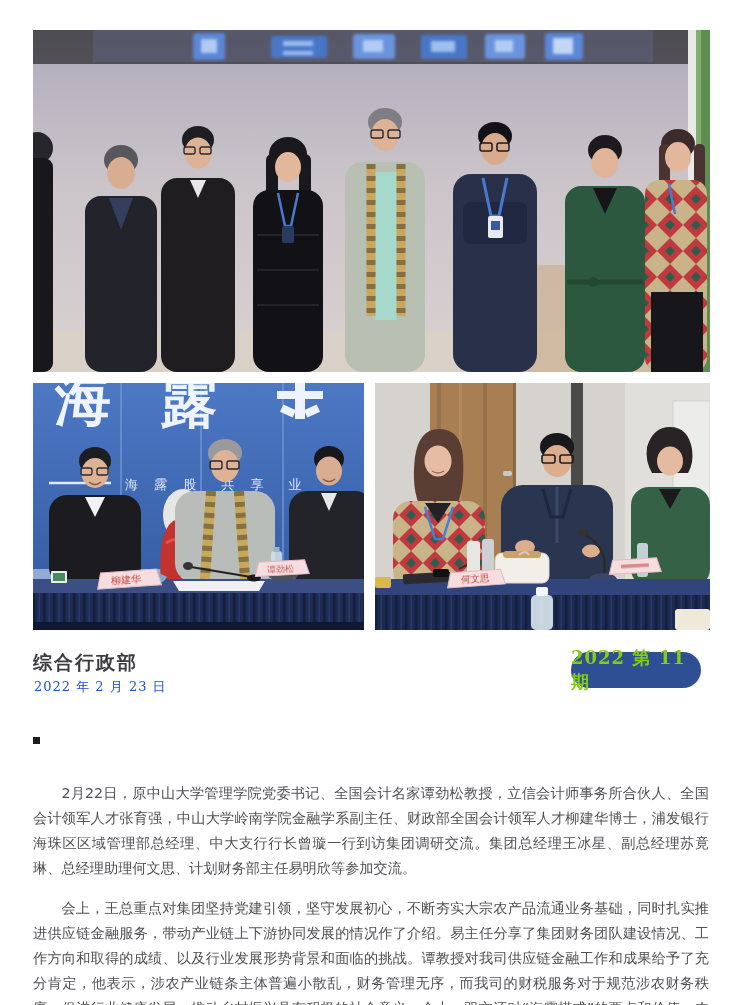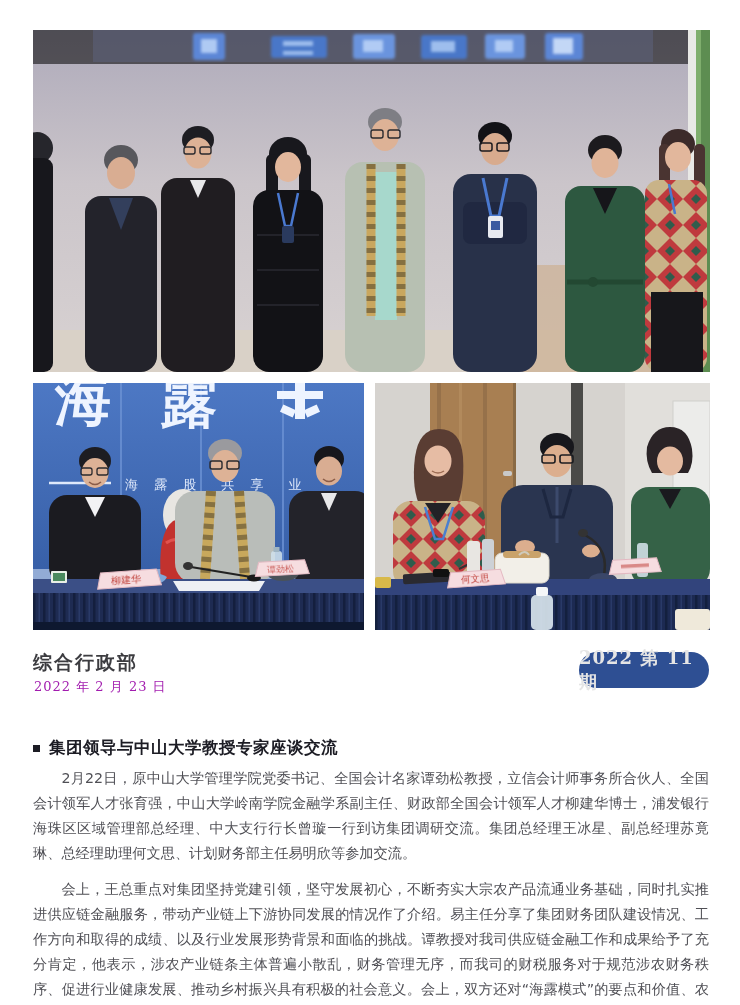--- a/index.html
+++ b/index.html
@@ -14,42 +14,42 @@
   .photo-right{left:375px;top:383px;width:335px;height:247px;}
 
   .dept{
     position:absolute;left:33px;top:650px;
     font-family:Liberation Serif, serif;
     font-size:19px;font-weight:bold;color:#3c3c40;letter-spacing:2px;
   }
   .date{
     position:absolute;left:34px;top:678px;
     font-family:"DejaVu Serif","Liberation Serif",serif;
-    font-size:13px;color:#a21caf;letter-spacing:1px;
+    font-size:13px;color:#1d4ed8;letter-spacing:1px;
   }
   .badge{
     position:absolute;left:571px;top:652px;width:130px;height:36px;
     background:#2e4f93;border-radius:18px;
     display:flex;align-items:center;justify-content:flex-start;
     font-family:"DejaVu Serif","Liberation Serif",serif;
-    font-size:18px;font-weight:bold;color:#e5e5e5;letter-spacing:1px;margin-left:8px;
+    font-size:18px;font-weight:bold;color:#84cc16;letter-spacing:1px;
   }
   .headline{
     position:absolute;left:33px;top:737px;width:674px;
     display:flex;align-items:center;gap:9px;
   }
   .headline .sq{width:7px;height:7px;background:#1c1c24;flex:0 0 auto;}
   .headline .t{
     font-size:16.5px;font-weight:bold;color:#1c1c24;letter-spacing:0.5px;
   }
   .body-text{
     position:absolute;left:33px;top:766px;width:676px;
     font-size:14.2px;line-height:25px;color:#4f4f55;text-align:justify;
   }
-  .body-text p{margin:0 0 11px 0;text-indent:2em;}
+  .body-text p{margin:15px 0 11px 0;text-indent:2em;}
 </style>
 </head>
 <body>
 
 <div class="page">
 
   <div class="photo photo-main">
     <svg viewBox="0 0 677 342" preserveAspectRatio="none">
       <defs>
         <linearGradient id="wallG" x1="0" y1="0" x2="0" y2="1">
@@ -374,21 +374,20 @@
   </div>
 
   <div class="dept">综合行政部</div>
   <div class="date">2022 年 2 月 23 日</div>
   <div class="badge">
     <span>2022 第 11 期</span>
   </div>
 
   <div class="headline">
     <span class="sq"></span>
-    <span class="t">集团领导与中山大学教授专家座谈交流</span>
   </div>
 
   <div class="body-text">
     <p>2月22日，原中山大学管理学院党委书记、全国会计名家谭劲松教授，立信会计师事务所合伙人、全国会计领军人才张育强，中山大学岭南学院金融学系副主任、财政部全国会计领军人才柳建华博士，浦发银行海珠区区域管理部总经理、中大支行行长曾璇一行到访集团调研交流。集团总经理王冰星、副总经理苏竟琳、总经理助理何文思、计划财务部主任易明欣等参加交流。</p>
     <p>会上，王总重点对集团坚持党建引领，坚守发展初心，不断夯实大宗农产品流通业务基础，同时扎实推进供应链金融服务，带动产业链上下游协同发展的情况作了介绍。易主任分享了集团财务团队建设情况、工作方向和取得的成绩、以及行业发展形势背景和面临的挑战。谭教授对我司供应链金融工作和成果给予了充分肯定，他表示，涉农产业链条主体普遍小散乱，财务管理无序，而我司的财税服务对于规范涉农财务秩序、促进行业健康发展、推动乡村振兴具有积极的社会意义。会上，双方还对“海露模式”的要点和价值、农产品流通业务等内容进行了深入的探讨交流。</p>
   </div>
 
 </div>
 
 </body></html>

